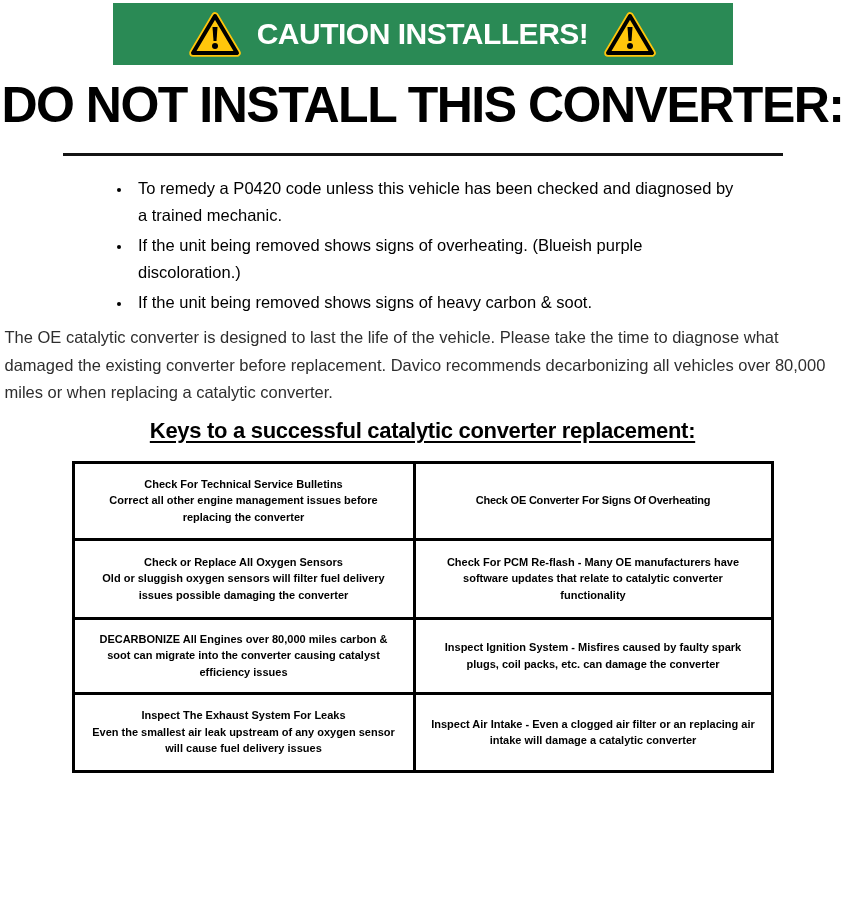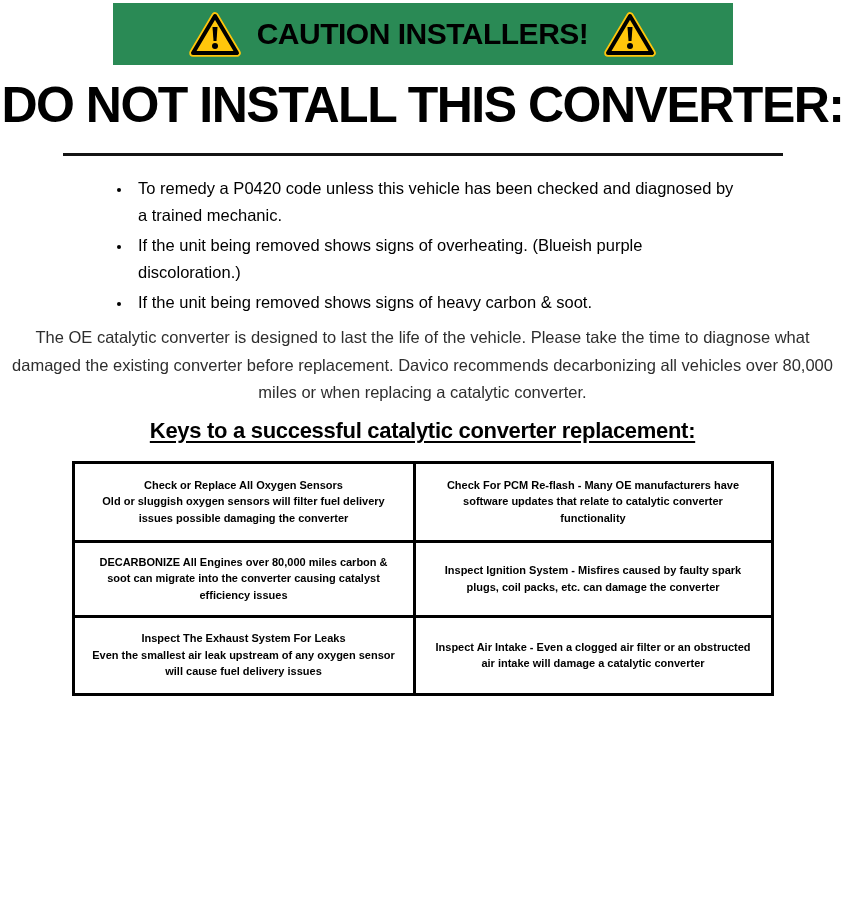--- a/index.html
+++ b/index.html
@@ -12,21 +12,21 @@
     overflow: hidden;
   }
   .banner {
     width: 620px; height: 62px;
     margin: 3px auto 0 auto;
     display: flex; align-items: center; justify-content: center;
     gap: 16px;
     background: #2a8a55;
   }
   .banner-title {
-    color: #000000;
+    color: #ffffff;
     font-weight: bold;
     font-size: 30px;
     letter-spacing: -0.5px;
     white-space: nowrap;
   }
   .warn-icon { display: block; }
   h1.main-heading {
     margin: 13px 0 0 0;
     text-align: center;
     font-size: 50px;
@@ -50,21 +50,21 @@
     font-weight: normal;
     font-size: 16.5px;
     line-height: 27px;
     margin: 0 0 3px 0;
     padding-left: 6px;
   }
   ul.warning-list li::marker { font-size: 13px; }
   p.intro {
     width: 836px;
     margin: 8px auto 0 auto;
-    text-align: center;
+    text-align: left;
     font-size: 16.5px;
     line-height: 27.5px;
     font-weight: normal;
     color: #2e2e2e;
   }
   h2.keys-heading {
     margin: 11px 0 0 0;
     text-align: center;
     font-size: 22px;
     font-weight: bold;
@@ -126,28 +126,33 @@
   <li>If the unit being removed shows signs of overheating. (Blueish purple discoloration.)</li>
   <li>If the unit being removed shows signs of heavy carbon &amp; soot.</li>
 </ul>
 
 <p class="intro">The OE catalytic converter is designed to last the life of the vehicle. Please take the time to diagnose what damaged the existing converter before replacement. Davico recommends decarbonizing all vehicles over 80,000 miles or when replacing a catalytic converter.</p>
 
 <h2 class="keys-heading">Keys to a successful catalytic converter replacement:</h2>
 
 <table class="keys-table">
   <tbody>
+    <tr class="r1">
+      <td class="col-left">Check For Technical Service Bulletins
+Correct all other engine management issues before replacing the converter</td>
+      <td class="col-right big-text">Check OE Converter For Signs Of Overheating</td>
+    </tr>
     <tr class="r2">
       <td class="col-left">Check or Replace All Oxygen Sensors
 Old or sluggish oxygen sensors will filter fuel delivery issues possible damaging the converter</td>
       <td class="col-right">Check For PCM Re-flash - Many OE manufacturers have software updates that relate to catalytic converter functionality</td>
     </tr>
     <tr class="r3">
       <td class="col-left">DECARBONIZE All Engines over 80,000 miles carbon &amp; soot can migrate into the converter causing catalyst efficiency issues</td>
       <td class="col-right">Inspect Ignition System - Misfires caused by faulty spark plugs, coil packs, etc. can damage the converter</td>
     </tr>
     <tr class="r4">
       <td class="col-left">Inspect The Exhaust System For Leaks
 Even the smallest air leak upstream of any oxygen sensor will cause fuel delivery issues</td>
-      <td class="col-right">Inspect Air Intake - Even a clogged air filter or an obstructed air intake will damage a catalytic converter</td>
+      <td class="col-right">Inspect Air Intake - Even a clogged air filter or an replacing air intake will damage a catalytic converter</td>
     </tr>
   </tbody>
 </table>
 
 </body></html>

